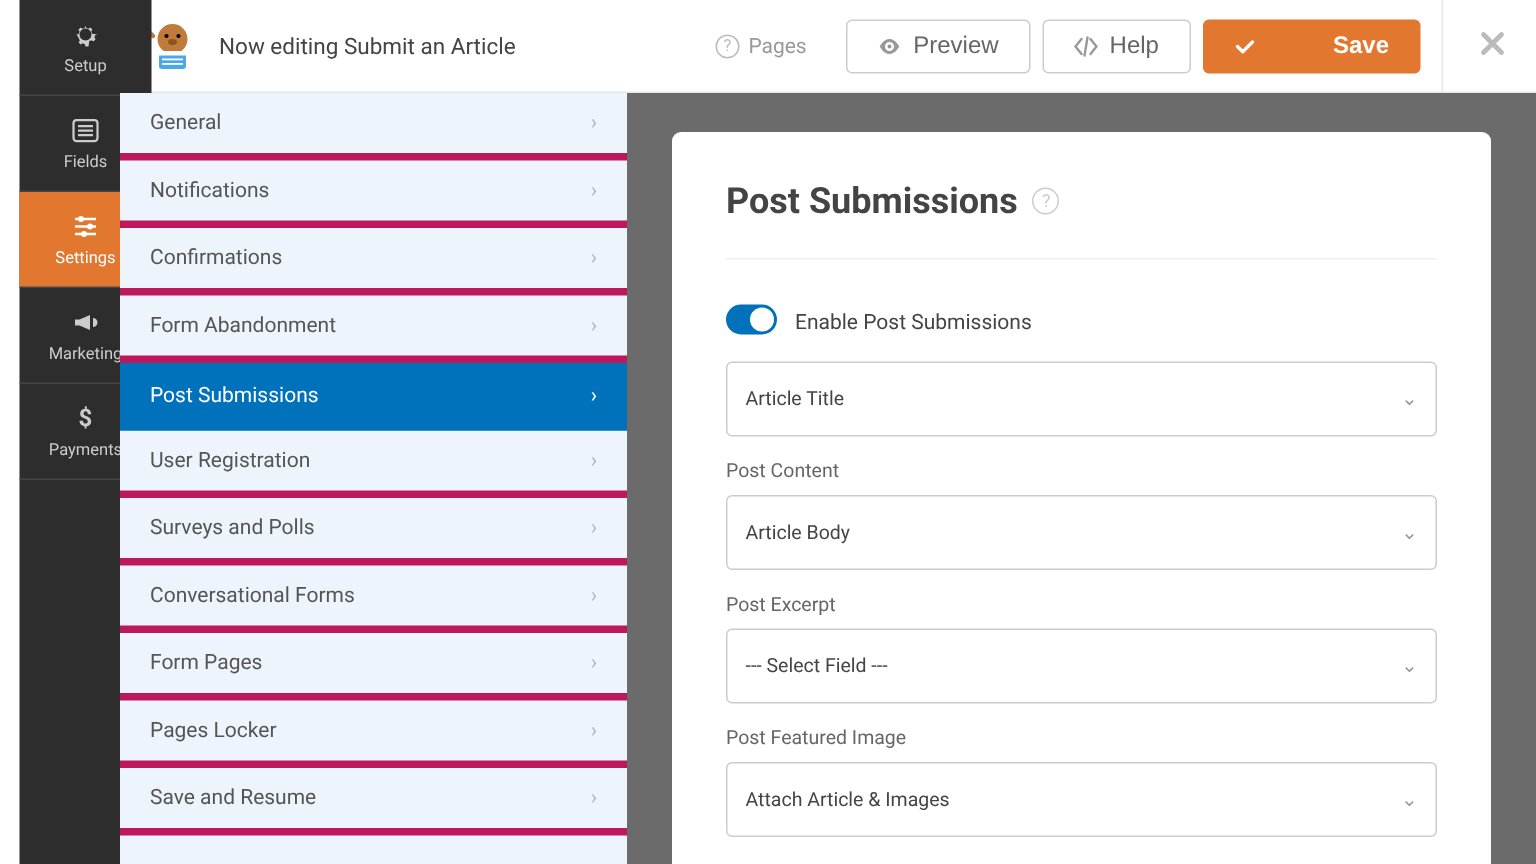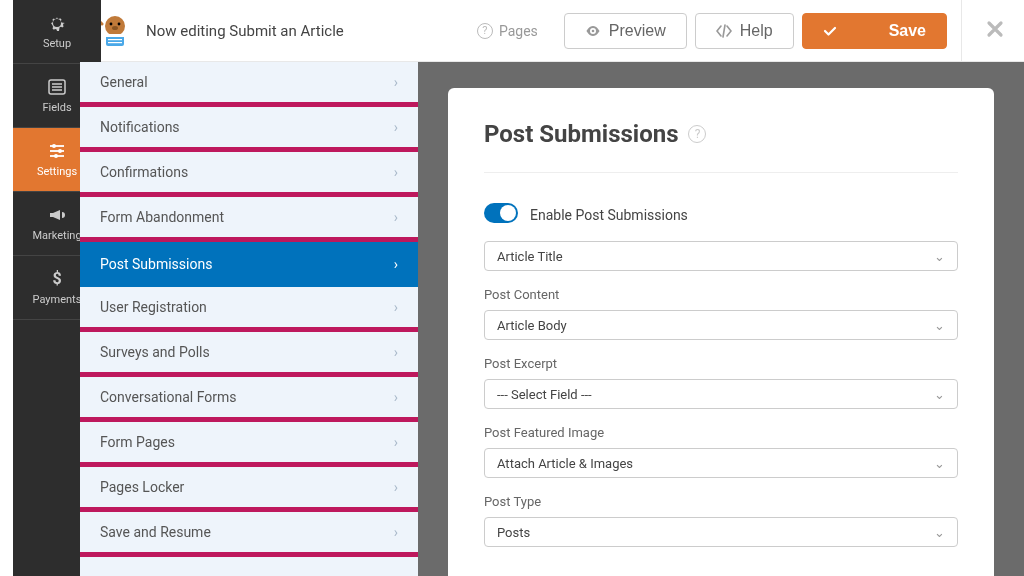--- a/index.html
+++ b/index.html
@@ -31,21 +31,21 @@
 
 .stage { position: absolute; left: 418px; top: 62px; right: 0; bottom: 0; background: #6b6b6b; padding: 26px 30px 0 30px; overflow: hidden; }
 .panel { background: #fff; border-radius: 6px 6px 0 0; height: 100%; padding: 32px 36px; overflow-y: auto; }
 .panel h1 { font-size: 24px; font-weight: 700; color: #444; display: inline-flex; align-items: center; }
 .panel h1 .qm { width: 18px; height: 18px; border: 1.5px solid #ccc; border-radius: 50%; display: inline-flex; align-items: center; justify-content: center; font-size: 12px; color: #ccc; margin-left: 10px; font-weight: 400; }
 .panel hr { border: none; border-top: 1px solid #eee; margin: 24px 0 20px 0; }
 .toggle-row { display: flex; align-items: flex-end; margin-bottom: 18px; margin-top: 30px; }
 .toggle { width: 34px; height: 20px; background: #0072bc; border-radius: 10px; position: relative; margin-right: 12px; cursor: pointer; }
 .toggle .knob { position: absolute; right: 2px; top: 2px; width: 16px; height: 16px; background: #fff; border-radius: 50%; }
 .field-label { font-size: 13px; color: #666; margin-bottom: 8px; display: flex; align-items: center; }
-.select { width: 100%; height: 30px; border: 1px solid #ccc; border-radius: 4px; background: #fff; padding: 0 12px; display: flex; align-items: center; color: #444; font-size: 13px; cursor: pointer; margin-bottom: 16px; }
+.select { width: 100%; height: 50px; border: 1px solid #ccc; border-radius: 4px; background: #fff; padding: 0 12px; display: flex; align-items: center; color: #444; font-size: 13px; cursor: pointer; margin-bottom: 16px; }
 .select .cv { margin-left: auto; color: #999; }
 </style>
 </head>
 <body>
 
 <div class="topbar">
   <div class="logo">
     <svg width="38" height="38" viewBox="0 0 38 38">
       <circle cx="19" cy="14" r="10" fill="#c07a3a"></circle>
       <circle cx="15" cy="12" r="1.4" fill="#000"></circle>

